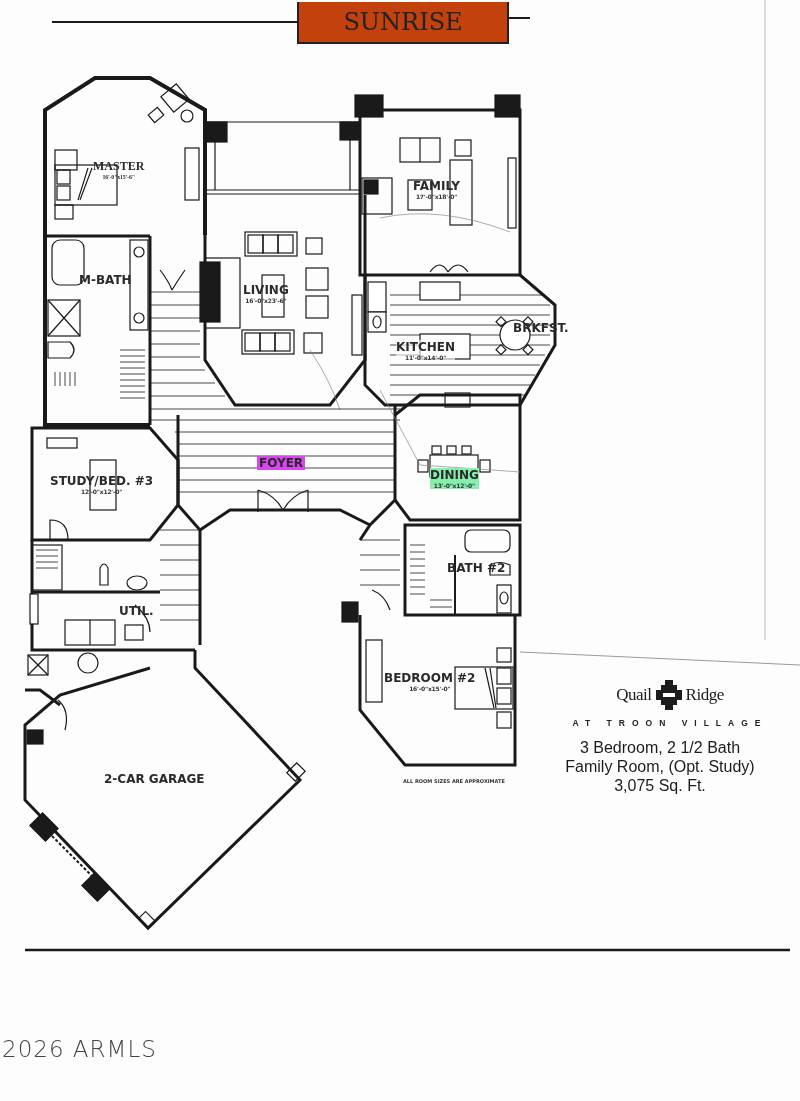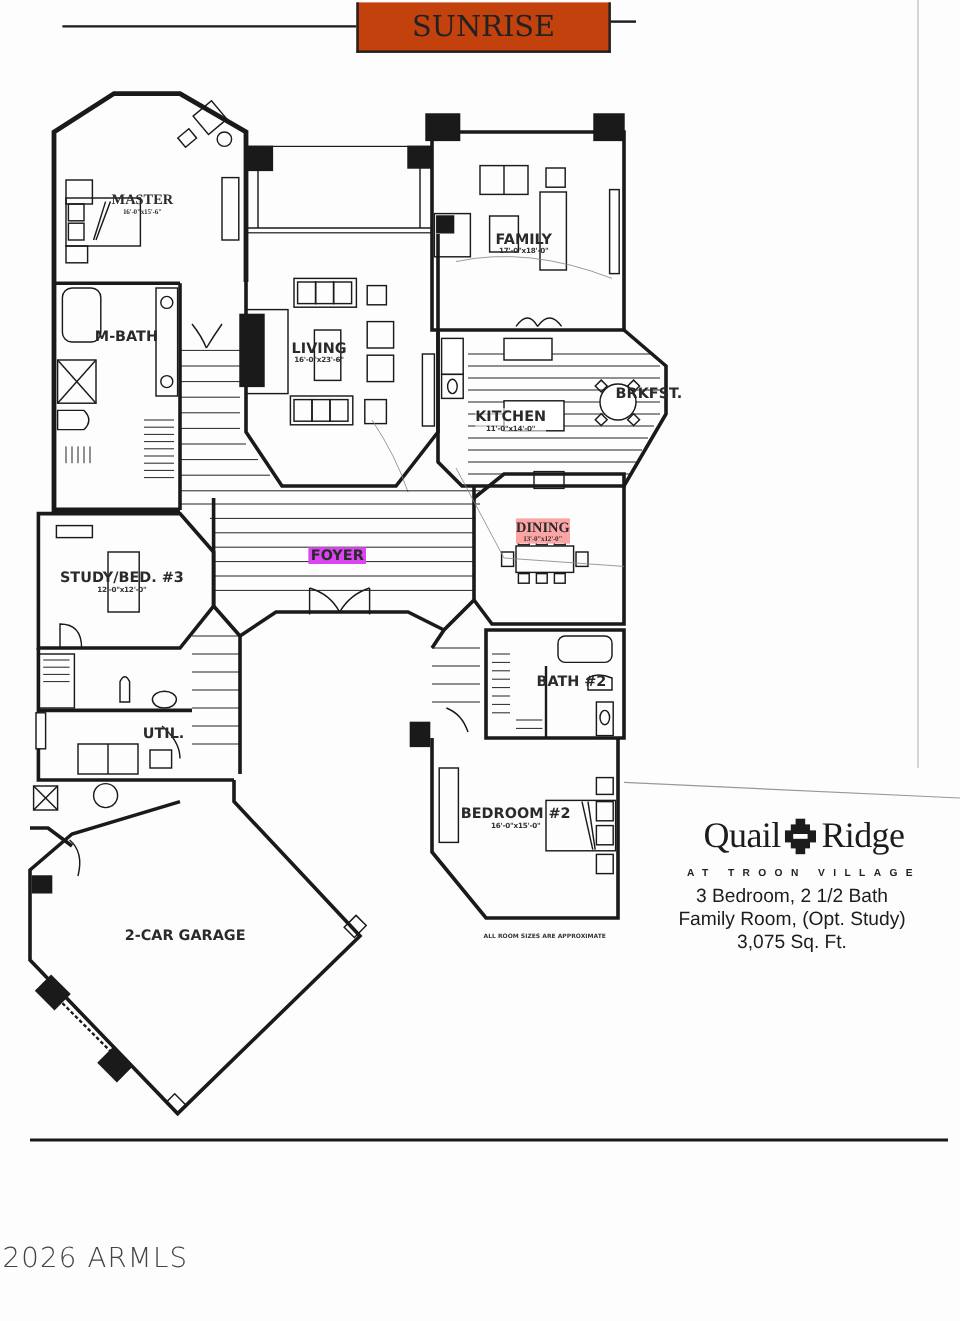--- a/index.html
+++ b/index.html
@@ -3,21 +3,21 @@
 <meta charset="utf-8">
 <style>
   html, body { margin: 0; padding: 0; background: #fdfdfd; }
   body { width: 800px; height: 1101px; position: relative; overflow: hidden; font-family: "Liberation Serif", serif; }
   #plan { position: absolute; left: 0; top: 0; width: 800px; height: 1101px; }
   .title-box { position: absolute; left: 297px; top: 2px; width: 208px; height: 40px; border-left: 2px solid #222; border-right: 2px solid #222; border-bottom: 2px solid #222; display: flex; align-items: center; justify-content: center; font-family: "DejaVu Serif", serif; font-size: 24px; color: #222; letter-spacing: 0px; background: #c2410c; }
   .room-label { position: absolute; font-family: "DejaVu Sans", sans-serif; font-weight: bold; color: #2a2a2a; font-size: 12px; white-space: nowrap; text-align: center; }
   .room-dim { display: block; font-size: 6px; font-weight: bold; color: #333; letter-spacing: -0.2px; }
   .note { position: absolute; font-family: "DejaVu Sans", sans-serif; font-weight: bold; font-size: 5px; color: #333; white-space: nowrap; }
   .brand { position: absolute; left: 560px; top: 680px; width: 220px; text-align: center; }
-  .brand-name { font-family: "Liberation Serif", serif; font-size: 30px; color: #1c1c1c; letter-spacing: -0.5px; display: flex; align-items: center; justify-content: center; gap: 4px; }
+  .brand-name { font-family: "Liberation Serif", serif; font-size: 17px; color: #1c1c1c; letter-spacing: -0.5px; display: flex; align-items: center; justify-content: center; gap: 4px; }
   .brand-sub { font-family: "Liberation Sans", sans-serif; font-size: 8.5px; font-weight: bold; letter-spacing: 7px; color: #222; margin-top: 8px; }
   .specs { position: absolute; left: 525px; top: 738px; width: 270px; text-align: center; font-family: "Liberation Sans", sans-serif; font-size: 16px; line-height: 19px; color: #1c1c1c; }
   .copyright { position: absolute; left: 2px; top: 1036px; font-family: "DejaVu Sans", sans-serif; font-size: 23px; font-weight: 300; color: #444; letter-spacing: 1px; }
 </style>
 </head>
 <body>
 
 <svg id="plan" viewBox="0 0 800 1101" xmlns="http://www.w3.org/2000/svg">
   <g fill="none" stroke="#1a1a1a" stroke-width="1.2">
 
@@ -261,39 +261,39 @@
   <span>MASTER</span>
   <span class="room-dim">16'-0"x15'-6"</span>
 </div>
 <div class="room-label" style="left:79px; top:273px;">
   <span>M-BATH</span>
 </div>
 <div class="room-label" style="left:243px; top:283px;">
   <span>LIVING</span>
   <span class="room-dim">16'-0"x23'-6"</span>
 </div>
-<div class="room-label" style="left:413px; top:179px;margin-top:13px;">
+<div class="room-label" style="left:413px; top:179px;">
   <span>FAMILY</span>
   <span class="room-dim">17'-0"x18'-0"</span>
 </div>
 <div class="room-label" style="left:396px; top:340px; background:rgba(255,255,255,0.6);">
   <span>KITCHEN</span>
   <span class="room-dim">11'-0"x14'-0"</span>
 </div>
 <div class="room-label" style="left:489px; top:321px;margin-left:24px;">
   <span>BRKFST.</span>
 </div>
 <div class="room-label" style="left:50px; top:474px;">
   <span>STUDY/BED. #3</span>
   <span class="room-dim">12'-0"x12'-0"</span>
 </div>
 <div class="room-label" style="left:257px; top:456px; background:#d946ef; padding:0 2px;">
   <span>FOYER</span>
 </div>
-<div class="room-label" style="left:430px; top:432px; background:#fca5a5;font-family:Liberation Serif, serif;">
+<div class="room-label" style="left:430px; top:468px; background:#86efac;">
   <span>DINING</span>
   <span class="room-dim">13'-0"x12'-0"</span>
 </div>
 <div class="room-label" style="left:447px; top:561px;">
   <span>BATH #2</span>
 </div>
 <div class="room-label" style="left:91px; top:604px;margin-left:28px;">
   <span>UTIL.</span>
 </div>
 <div class="room-label" style="left:384px; top:671px;">

